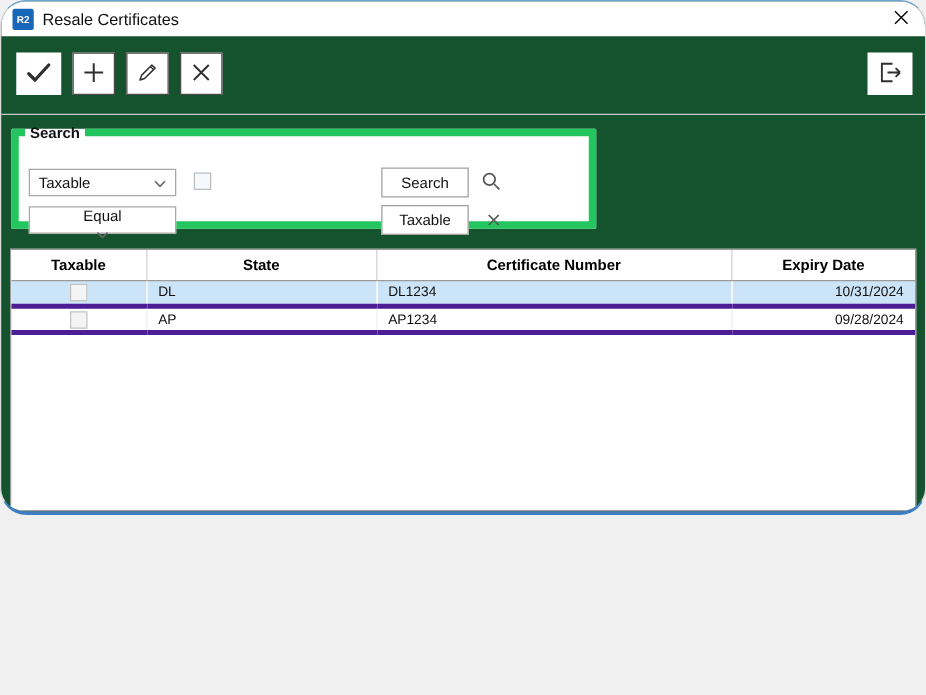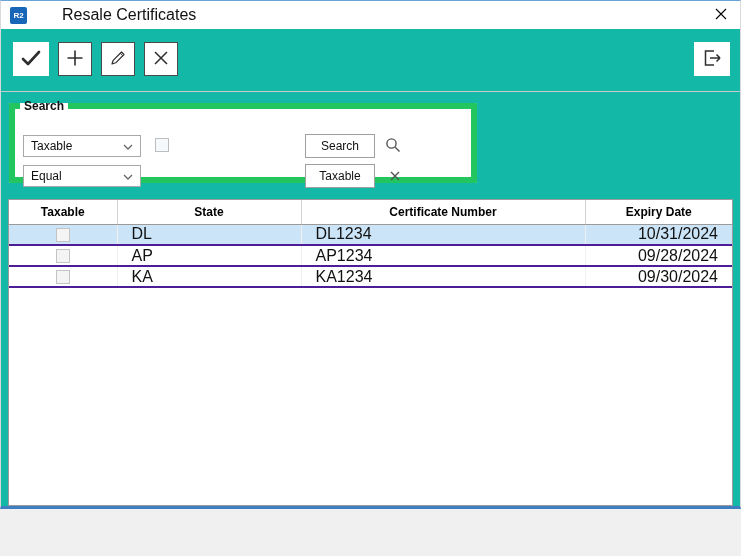--- a/index.html
+++ b/index.html
@@ -5,42 +5,43 @@
   * { box-sizing: border-box; }
   html, body { margin: 0; padding: 0; background: #f0f0f0; }
   body {
     font-family: "Liberation Sans", "DejaVu Sans", sans-serif;
     font-size: 12px;
     color: #1a1a1a;
     width: 741px; height: 556px;
   }
   .window {
     position: relative;
-    width: 741px; height: 509px;
-    background: #14b8a6;
+    width: 741px; height: 412px;
+    background: #14532d;
     border-left: 1px solid #d9d9d9;
     border-right: 1px solid #d9d9d9;
     border-top: 1px solid #6aa3d8;
     border-bottom: 3px solid #3f7fc1;
     overflow: hidden;
+    border-radius: 21px;
   }
 
   
   .titlebar {
     position: absolute; top: 0; left: 0; right: 0; height: 28px;
     display: flex; align-items: center; padding-left: 9px; background: #ffffff;
   }
   .app-badge {
     width: 17px; height: 17px; border-radius: 2px;
     background: #1866b8; color: #ffffff;
     font-size: 8px; font-weight: bold;
     display: inline-flex; align-items: center; justify-content: center;
     margin-right: 7px;
   }
-  .title-text { font-size: 16px; color: #111; margin-left: 28px; }
+  .title-text { font-size: 13px; color: #111; }
   .close-btn {
     position: absolute; right: 6px; top: 3px;
     width: 26px; height: 22px;
     background: transparent; border: none;
     display: flex; align-items: center; justify-content: center;
     cursor: pointer; padding: 0;
   }
 
   
   .toolbar {
@@ -73,21 +74,21 @@
   }
   .select {
     position: absolute;
     width: 118px; height: 22px;
     border: 1px solid #a8a8a8; background: #ffffff;
     display: flex; align-items: center; justify-content: space-between;
     padding: 0 7px; cursor: pointer;
   }
   .select .sel-value { font-size: 12px; color: #111; }
   .field-select { left: 8px; top: 22px; }
-  .operator-select { left: 8px; top: 52px; }
+  .operator-select { left: 8px; top: 52px; flex-direction: column; }
   .search-checkbox { position: absolute; left: 140px; top: 25px; }
   .checkbox {
     display: inline-block; width: 14px; height: 14px;
     border: 1px solid #bdbdbd; background: #f6f9fc;
   }
   .push-btn {
     position: absolute;
     width: 70px; height: 24px;
     background: #ffffff; border: 1px solid #9f9f9f;
     font-family: inherit; font-size: 12px; color: #111;
@@ -112,24 +113,24 @@
   table.grid { border-collapse: collapse; width: 100%; table-layout: fixed; }
   table.grid th {
     font-size: 12px; font-weight: bold; color: #000;
     text-align: center; height: 24px;
     border-right: 1px solid #d2d2d2;
     border-bottom: 1px solid #9b9b9b;
     background: #ffffff; padding: 0; cursor: pointer;
   }
   table.grid th:last-child { border-right: none; }
   table.grid td {
-    font-size: 16px; color: #111; height: 21px;
-    border-bottom: 2px solid #4c1d95;
+    font-size: 11px; color: #111; height: 21px;
+    border-bottom: 4px solid #4c1d95;
     border-right: 1px solid #f0f0f0;
-    padding: 0 14px; white-space: nowrap; overflow: hidden;
+    padding: 0 9px; white-space: nowrap; overflow: hidden;
   }
   table.grid td:last-child { border-right: none; }
   table.grid tr.selected td { background: #cce4f7; }
   td.cell-taxable { text-align: center; padding: 0; }
   td.cell-taxable .checkbox { vertical-align: middle; background: #f4f4f4; border-color: #c3c3c3; }
   td.cell-state, td.cell-certificate_number { text-align: left; }
   td.cell-expiry_date { text-align: right; }
 </style>
 </head>
 <body>
@@ -250,23 +251,17 @@
             <td class="cell-state">DL</td>
             <td class="cell-certificate_number">DL1234</td>
             <td class="cell-expiry_date">10/31/2024</td>
           </tr>
           <tr>
             <td class="cell-taxable"><span class="checkbox"></span></td>
             <td class="cell-state">AP</td>
             <td class="cell-certificate_number">AP1234</td>
             <td class="cell-expiry_date">09/28/2024</td>
           </tr>
-          <tr>
-            <td class="cell-taxable"><span class="checkbox"></span></td>
-            <td class="cell-state">KA</td>
-            <td class="cell-certificate_number">KA1234</td>
-            <td class="cell-expiry_date">09/30/2024</td>
-          </tr>
         </tbody>
     </table>
   </div>
 
 </div>
 
 </body></html>

